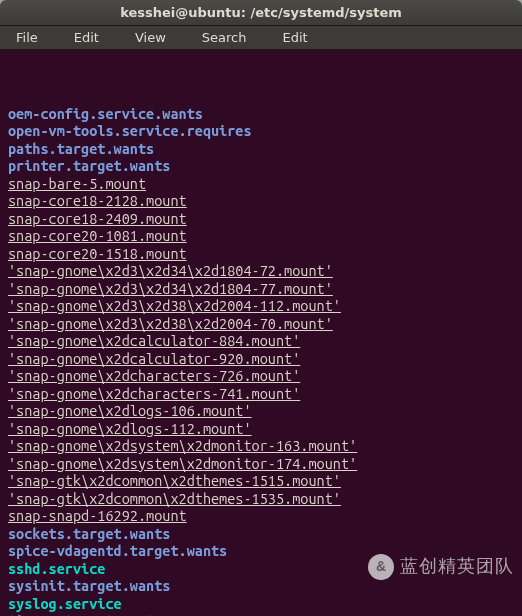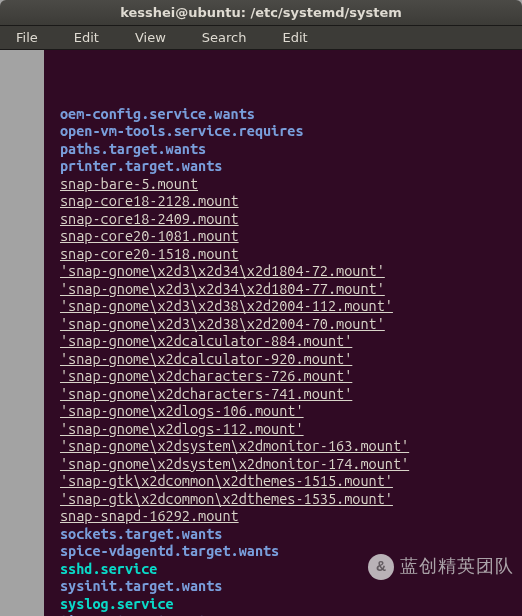--- a/index.html
+++ b/index.html
@@ -13,25 +13,24 @@
     border-radius: 6px 6px 0 0;
   }
   .menubar {
     height: 24px; background: #3c3b37; display: flex; align-items: center;
     padding: 0 6px; gap: 16px; border-bottom: 1px solid #1a1918;
   }
   .menuitem {
     color: #dfdbd2; font-size: 13px; padding: 2px 10px; cursor: pointer;
   }
   .terminal {
-    flex: 1; background: #300a24; padding: 2px 8px 4px 16px;
+    flex: 1; background: #300a24; padding: 2px 8px 4px 8px;
     font-family: "Ubuntu Mono","DejaVu Sans Mono","Liberation Mono",monospace;
     font-size: 14.5px; line-height: 17.5px; white-space: pre; overflow: hidden;
     position: relative;
-    margin-left: 44px;
   }
   .line { display: block; }
   .dir-wants { color: #799edb; font-weight: bold; }
   .file-mount { color: #d9d5c9; text-decoration: underline; }
   .svc { color: #0ad9c8; font-weight: bold; }
   .watermark {
     position: absolute; right: 8px; bottom: 36px; display: flex;
     align-items: center; gap: 6px; opacity: 0.8;
   }
   .watermark-circle {

